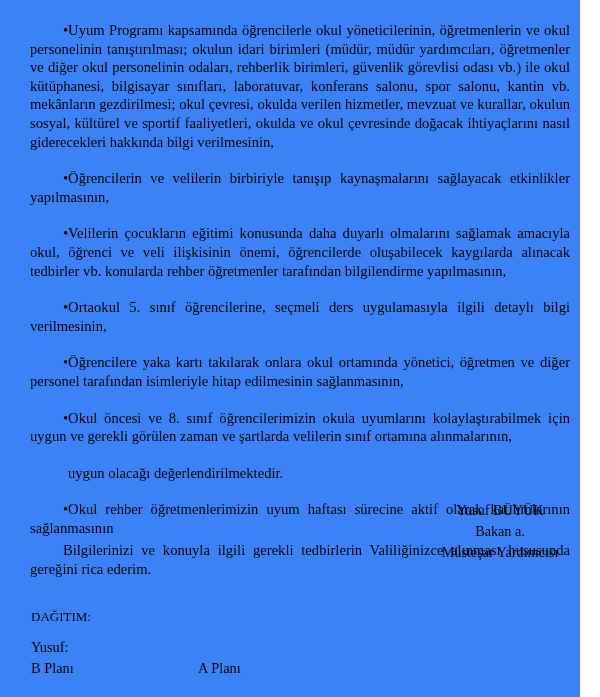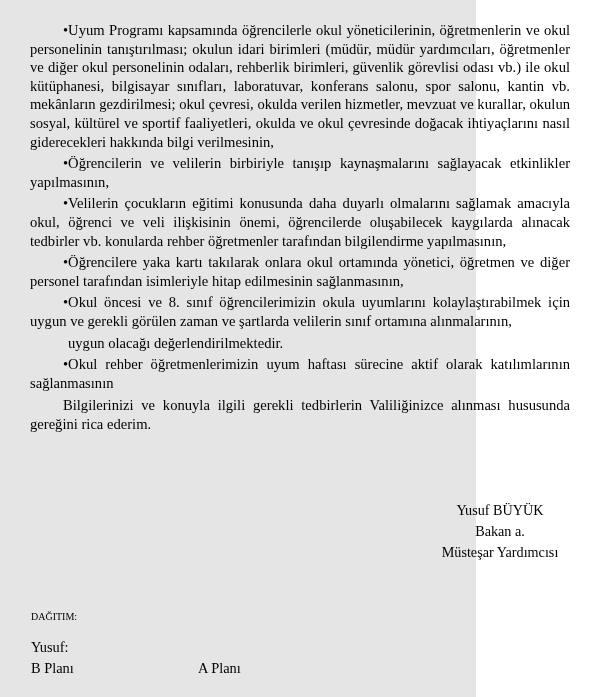--- a/index.html
+++ b/index.html
@@ -11,23 +11,23 @@
     width: 600px;
     height: 697px;
     position: relative;
     font-family: "Liberation Serif", "DejaVu Serif", serif;
     color: #000000;
     overflow: hidden;
   }
   .page {
     position: absolute;
     left: 0; top: 0;
-    width: 476px;
+    width: 580px;
     height: 697px;
-    background: #e5e5e5;
+    background: #3b82f6;
   }
   .body-block {
     position: absolute;
     left: 30px;
     top: 21px;
     width: 540px;
   }
   p.para {
     margin: 0 0 0 0;
     padding: 0;
@@ -35,21 +35,21 @@
     text-justify: inter-word;
     font-size: 14.6px;
     line-height: 18.6px;
     text-indent: 33px;
     hyphens: none;
   }
   p.para.plain {
     text-align: left;
     text-indent: 38px;
   }
-  p.gap-sm { margin-top: 3px; }
+  p.gap-sm { margin-top: 18px; }
   p.gap-lg { margin-top: 4px; }
 
   .bullet {
     font-size: 14.6px;
     letter-spacing: 0;
   }
 
   .signature {
     position: absolute;
     left: 405px;
@@ -58,21 +58,21 @@
     text-align: center;
     font-size: 14.2px;
     line-height: 21px;
   }
   .signature div { white-space: nowrap; }
 
   .dagitim-label {
     position: absolute;
     left: 31px;
     top: 608px;
-    font-size: 10px;
+    font-size: 13px;
     line-height: 18px;
   }
   .dist-table {
     position: absolute;
     left: 31px;
     top: 637px;
     width: 400px;
     font-size: 14.4px;
     line-height: 21px;
   }
@@ -88,20 +88,21 @@
 <div class="page">
 
   <div class="body-block">
 
     <p class="para"><span class="bullet">•</span><span>Uyum Programı kapsamında öğrencilerle okul yöneticilerinin, öğretmenlerin ve okul personelinin tanıştırılması; okulun idari birimleri (müdür, müdür  yardımcıları, öğretmenler ve diğer okul personelinin odaları, rehberlik birimleri, güvenlik görevlisi odası vb.)  ile  okul kütüphanesi, bilgisayar sınıfları, laboratuvar,  konferans salonu, spor salonu, kantin  vb. mekânların gezdirilmesi; okul çevresi, okulda verilen hizmetler, mevzuat ve kurallar, okulun sosyal, kültürel ve sportif  faaliyetleri,  okulda ve okul çevresinde doğacak ihtiyaçlarını nasıl giderecekleri  hakkında bilgi verilmesinin,</span></p>
 
     <p class="para gap-sm"><span class="bullet">•</span><span>Öğrencilerin ve velilerin birbiriyle tanışıp kaynaşmalarını sağlayacak etkinlikler yapılmasının,</span></p>
 
     <p class="para gap-sm"><span class="bullet">•</span><span>Velilerin çocukların eğitimi konusunda daha duyarlı olmalarını sağlamak amacıyla okul, öğrenci ve veli ilişkisinin önemi, öğrencilerde oluşabilecek kaygılarda alınacak tedbirler vb. konularda rehber öğretmenler tarafından bilgilendirme yapılmasının,</span></p>
 
+    <p class="para gap-sm"><span class="bullet">•</span><span>Ortaokul 5. sınıf öğrencilerine,   seçmeli ders uygulamasıyla ilgili   detaylı bilgi verilmesinin,</span></p>
 
     <p class="para gap-sm"><span class="bullet">•</span><span>Öğrencilere yaka kartı takılarak onlara okul ortamında yönetici, öğretmen ve diğer personel  tarafından  isimleriyle hitap edilmesinin sağlanmasının,</span></p>
 
     <p class="para gap-sm"><span class="bullet">•</span><span>Okul öncesi ve 8. sınıf öğrencilerimizin okula uyumlarını kolaylaştırabilmek için uygun ve gerekli görülen  zaman ve şartlarda velilerin sınıf ortamına alınmalarının,</span></p>
 
     <p class="para plain gap-sm">uygun olacağı değerlendirilmektedir.</p>
 
     <p class="para gap-sm"><span class="bullet">•</span><span>Okul rehber öğretmenlerimizin   uyum haftası sürecine aktif olarak katılımlarının sağlanmasının</span></p>
 
     <p class="para gap-lg">Bilgilerinizi ve konuyla ilgili gerekli tedbirlerin Valiliğinizce alınması hususunda gereğini rica ederim.</p>

